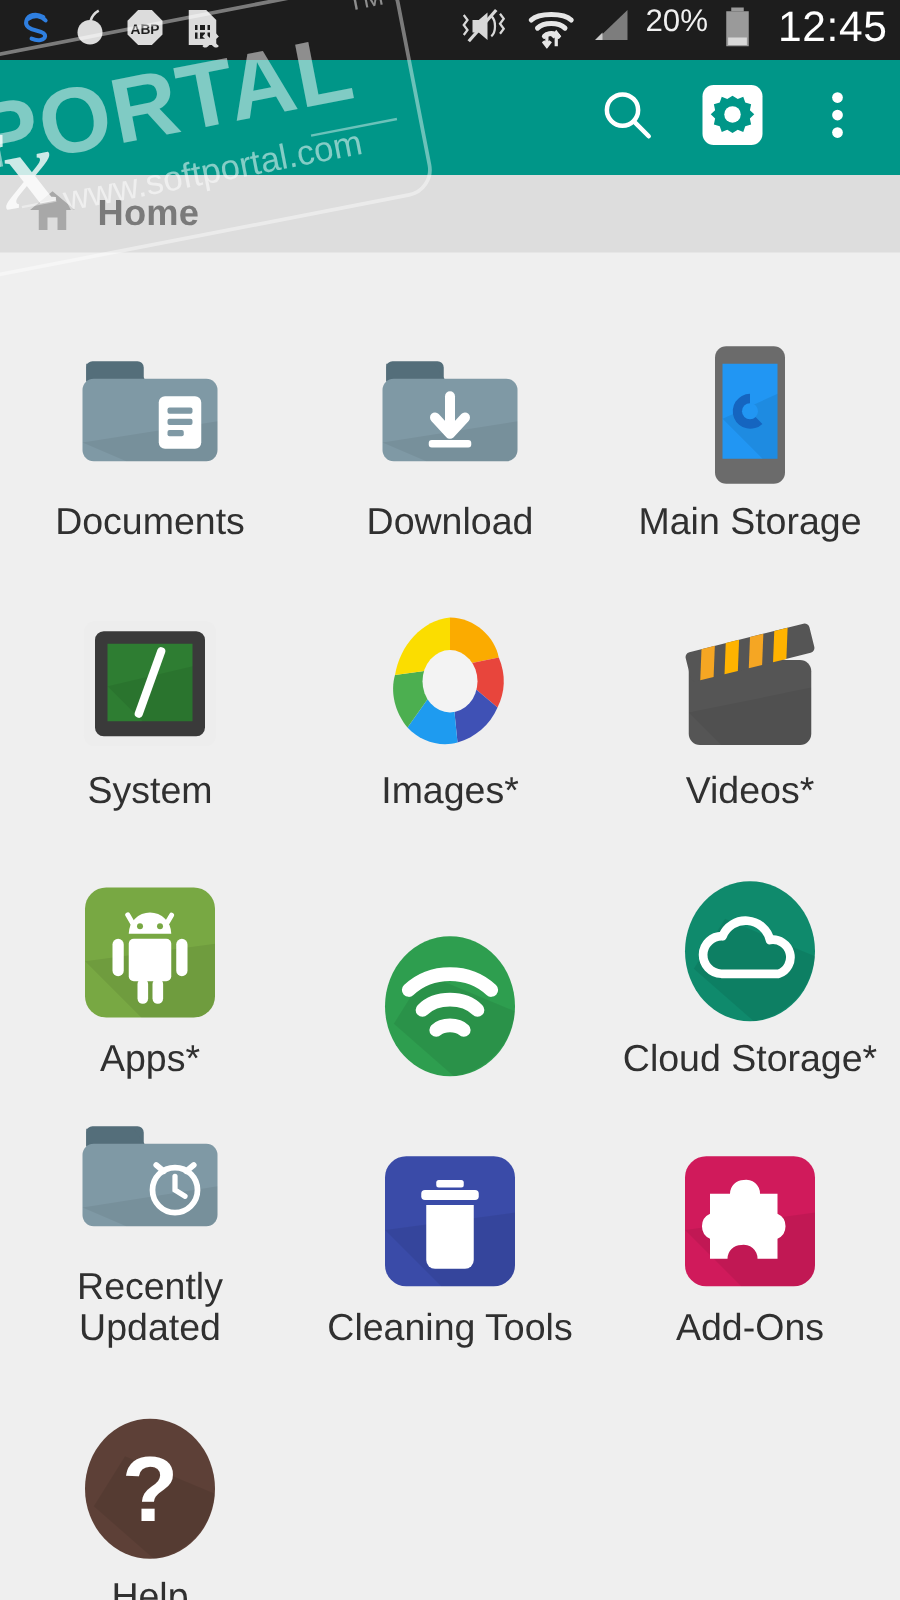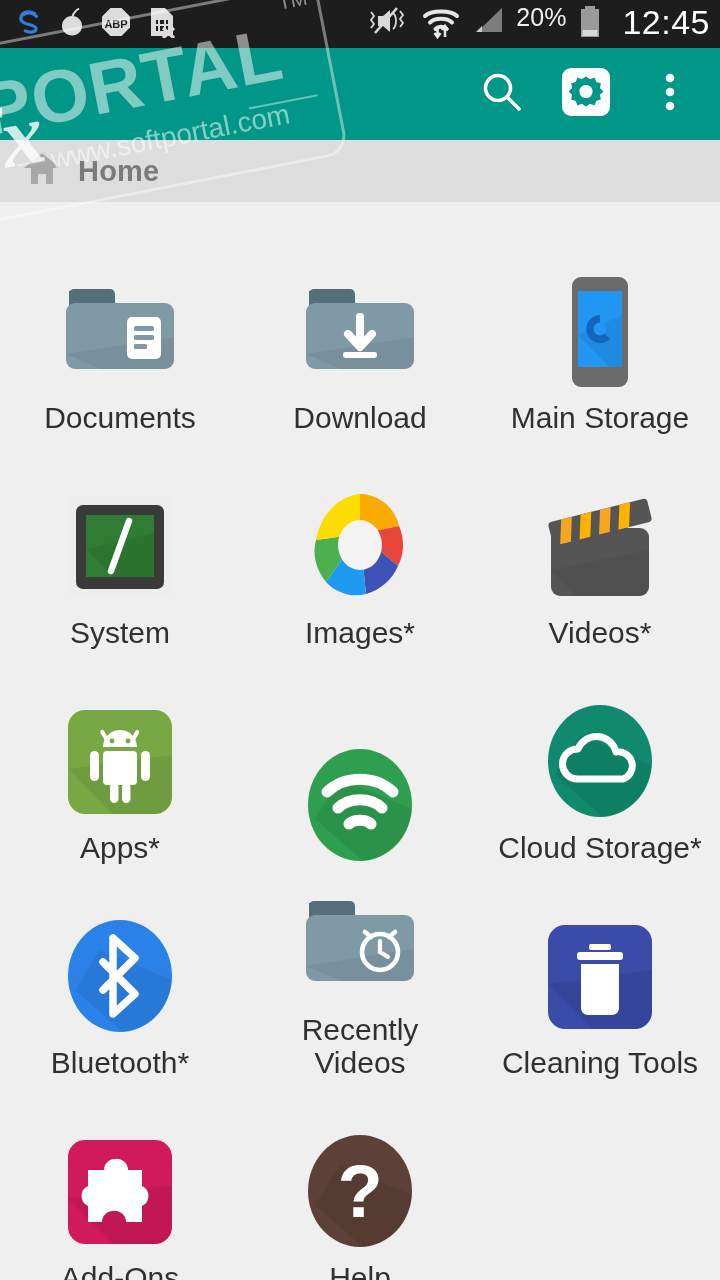--- a/index.html
+++ b/index.html
@@ -460,44 +460,34 @@
       <div class="cell-ico">
         <svg width="110" height="118" viewBox="0 0 110 118">
           <ellipse cx="55" cy="58" rx="52" ry="56" fill="#0f8a6c"></ellipse>
           <path d="M10 72 L58 114 C84 110 104 90 107 62 L35 32 Z" fill="#000" opacity="0.08"></path>
           <path d="M32 76 a15 15 0 0 1 1 -30 a20 20 0 0 1 38 3 a14 14 0 0 1 7 27 z" fill="none" stroke="#ffffff" stroke-width="7" stroke-linejoin="round"></path>
         </svg>
       </div>
       <div class="cell-label">Cloud Storage*</div>
     </div>
 
-    <div class="cell">
-      <div class="cell-ico">
-        <svg width="110" height="118" viewBox="0 0 110 118">
-          <ellipse cx="55" cy="58" rx="52" ry="56" fill="#2a82e8"></ellipse>
-          <path d="M10 72 L58 114 C84 110 104 90 107 62 L35 32 Z" fill="#000" opacity="0.07"></path>
-          <path d="M48 20 L48 96 L70 76 L38 44 M38 72 L70 40 L48 20" fill="none" stroke="#ffffff" stroke-width="7.5" stroke-linejoin="round" stroke-linecap="round"></path>
-        </svg>
-      </div>
-      <div class="cell-label">Bluetooth*</div>
-    </div>
 
     <div class="cell">
       <div class="cell-ico">
         <svg width="118" height="106" viewBox="0 0 118 106">
           <rect x="8" y="10" width="46" height="20" rx="5" fill="#546e7a"></rect>
           <path d="M8 12 h38 l10 14 h-48 z" fill="#546e7a"></path>
           <rect x="5" y="24" width="108" height="66" rx="9" fill="#7f99a5"></rect>
           <path d="M5 75 L40 90 H104 a9 9 0 0 0 9-9 V58 Z" fill="#000" opacity="0.06"></path>
           <circle cx="79" cy="61" r="18" fill="none" stroke="#ffffff" stroke-width="4.6"></circle>
           <path d="M79 50 V61 L87 66" fill="none" stroke="#ffffff" stroke-width="4.2" stroke-linecap="round"></path>
           <path d="M64 41 L70 46 M94 41 L88 46" stroke="#ffffff" stroke-width="4.6" stroke-linecap="round"></path>
         </svg>
       </div>
-      <div class="cell-label">Recently Videos</div>
+      <div class="cell-label">Recently Updated</div>
     </div>
 
     <div class="cell">
       <div class="cell-ico">
         <svg width="110" height="110" viewBox="0 0 110 110">
           <rect x="3" y="3" width="104" height="104" rx="17" fill="#3a4ba8"></rect>
           <path d="M3 62 L48 107 H90 a17 17 0 0 0 17-17 V48 Z" fill="#000" opacity="0.07"></path>
           <g fill="#ffffff">
             <rect x="44" y="22" width="22" height="6" rx="2"></rect>
             <rect x="32" y="30" width="46" height="8" rx="3"></rect>

